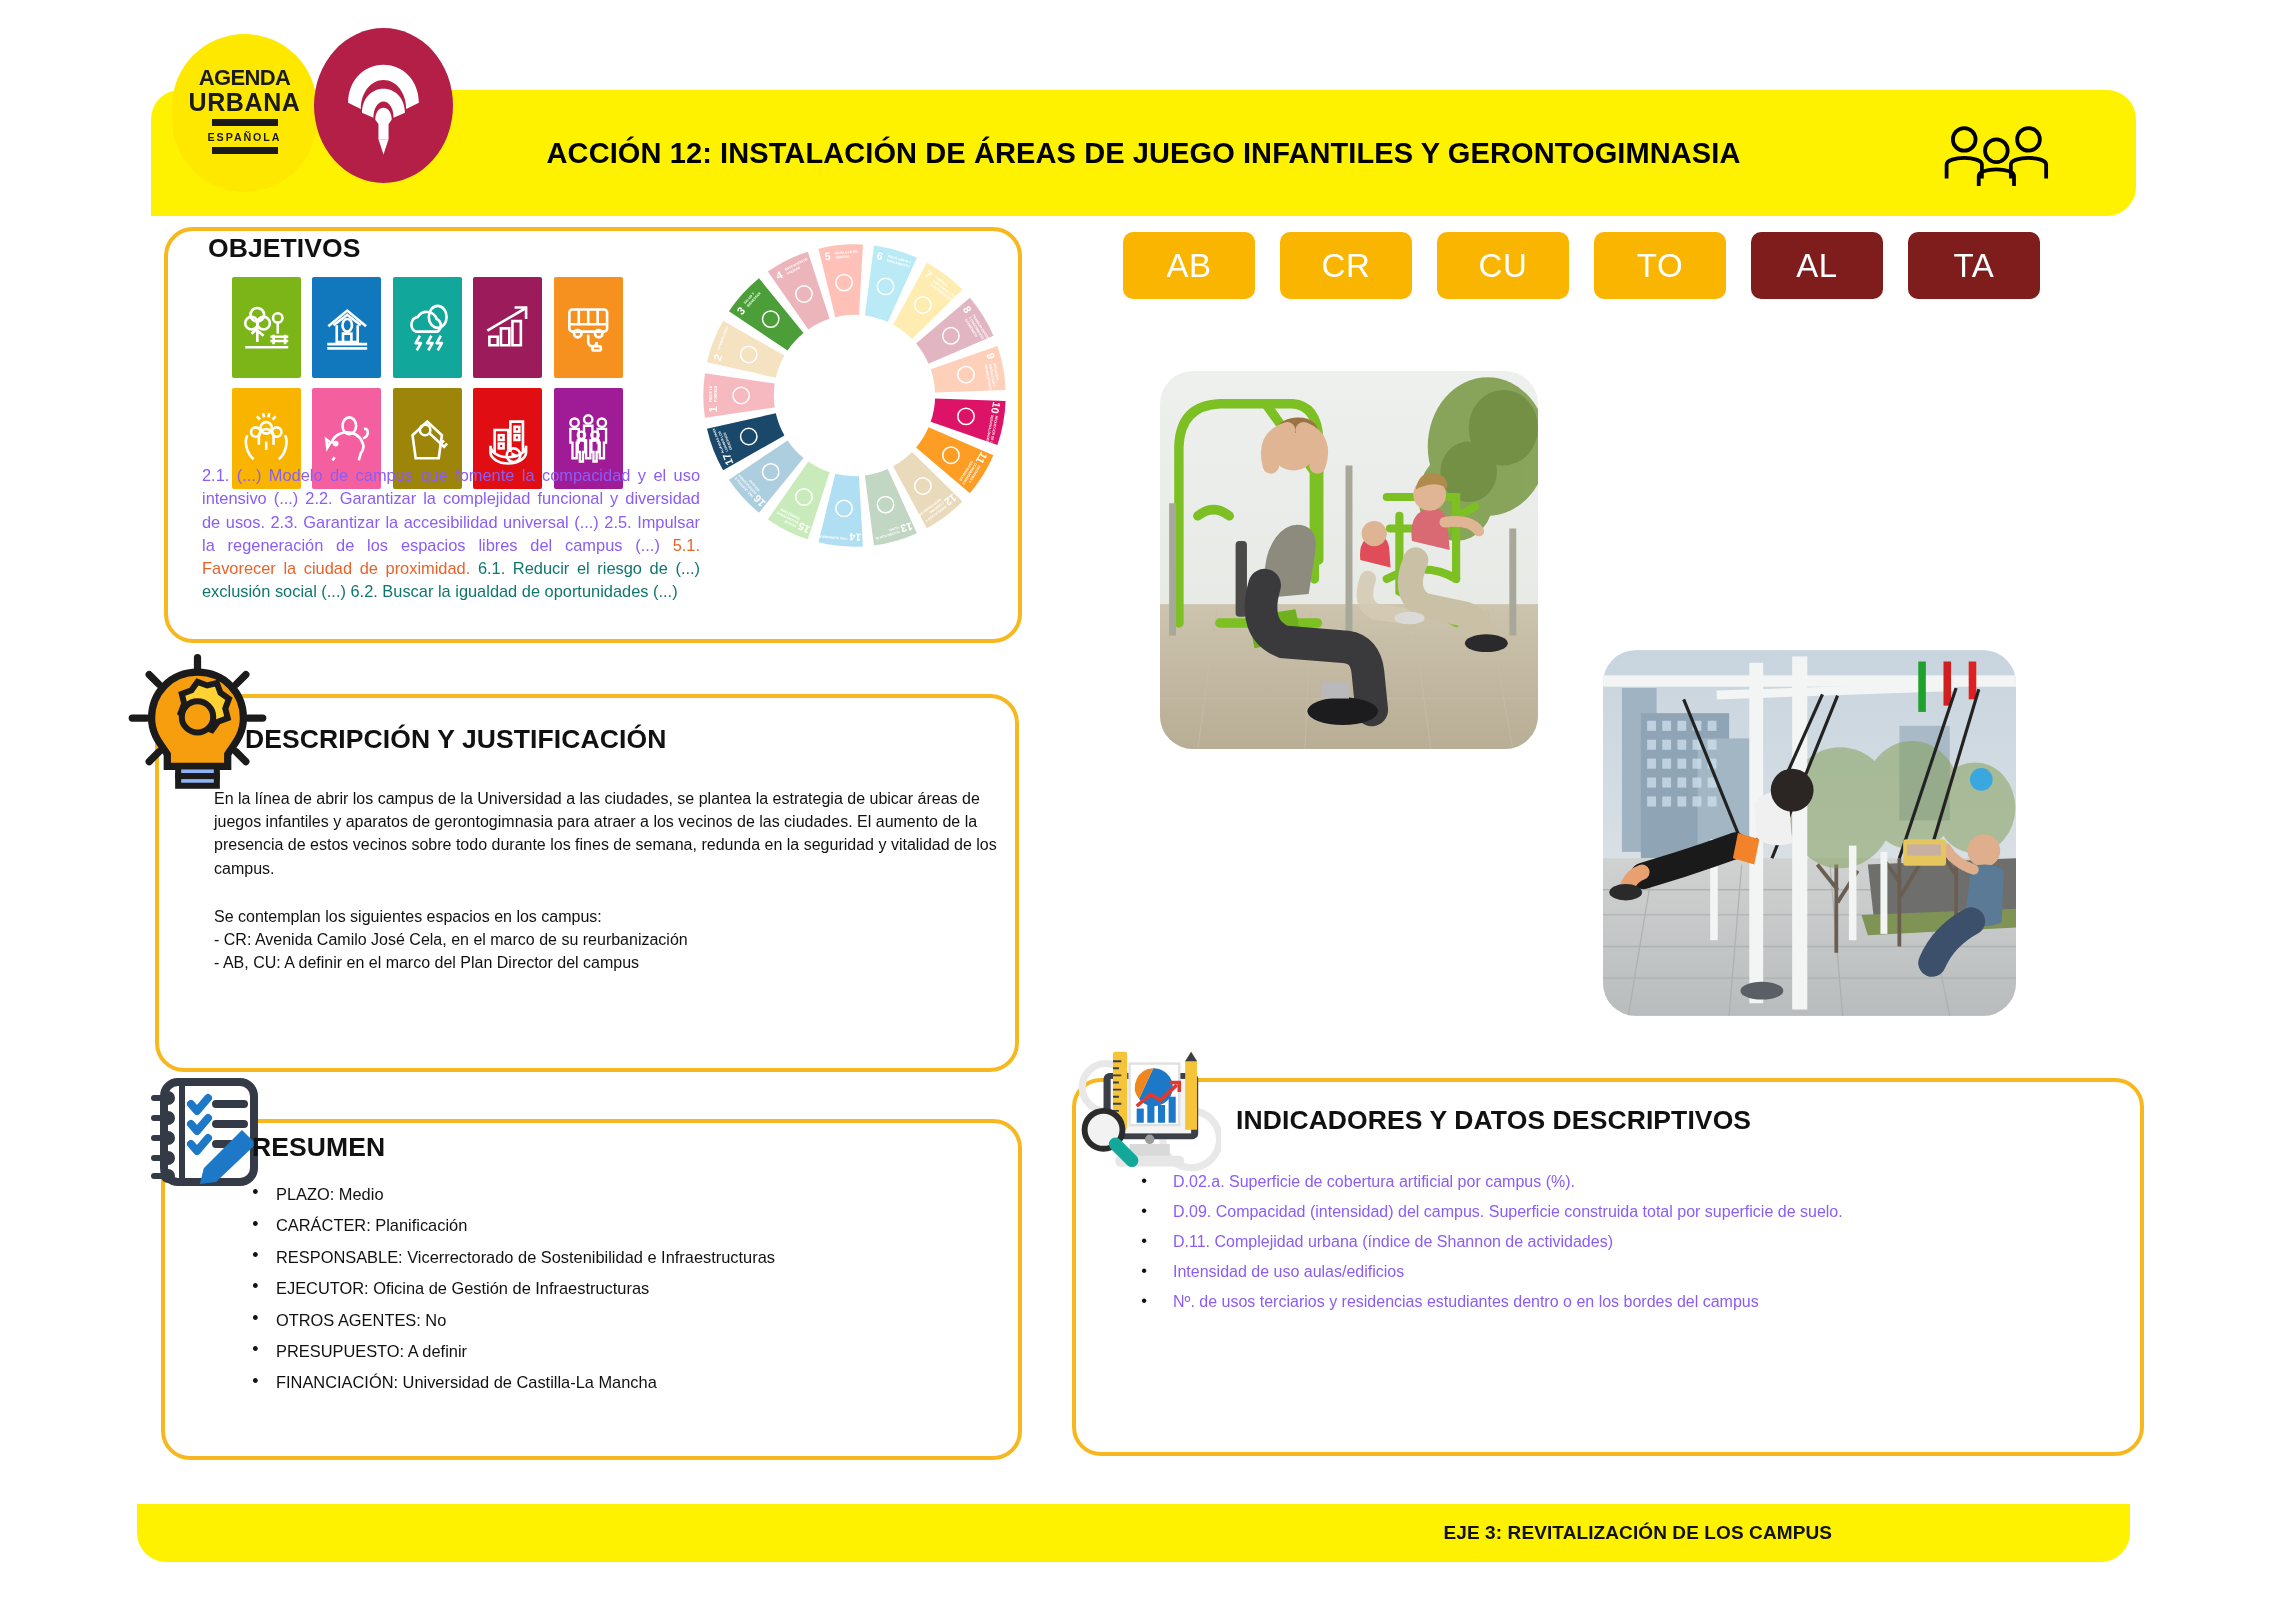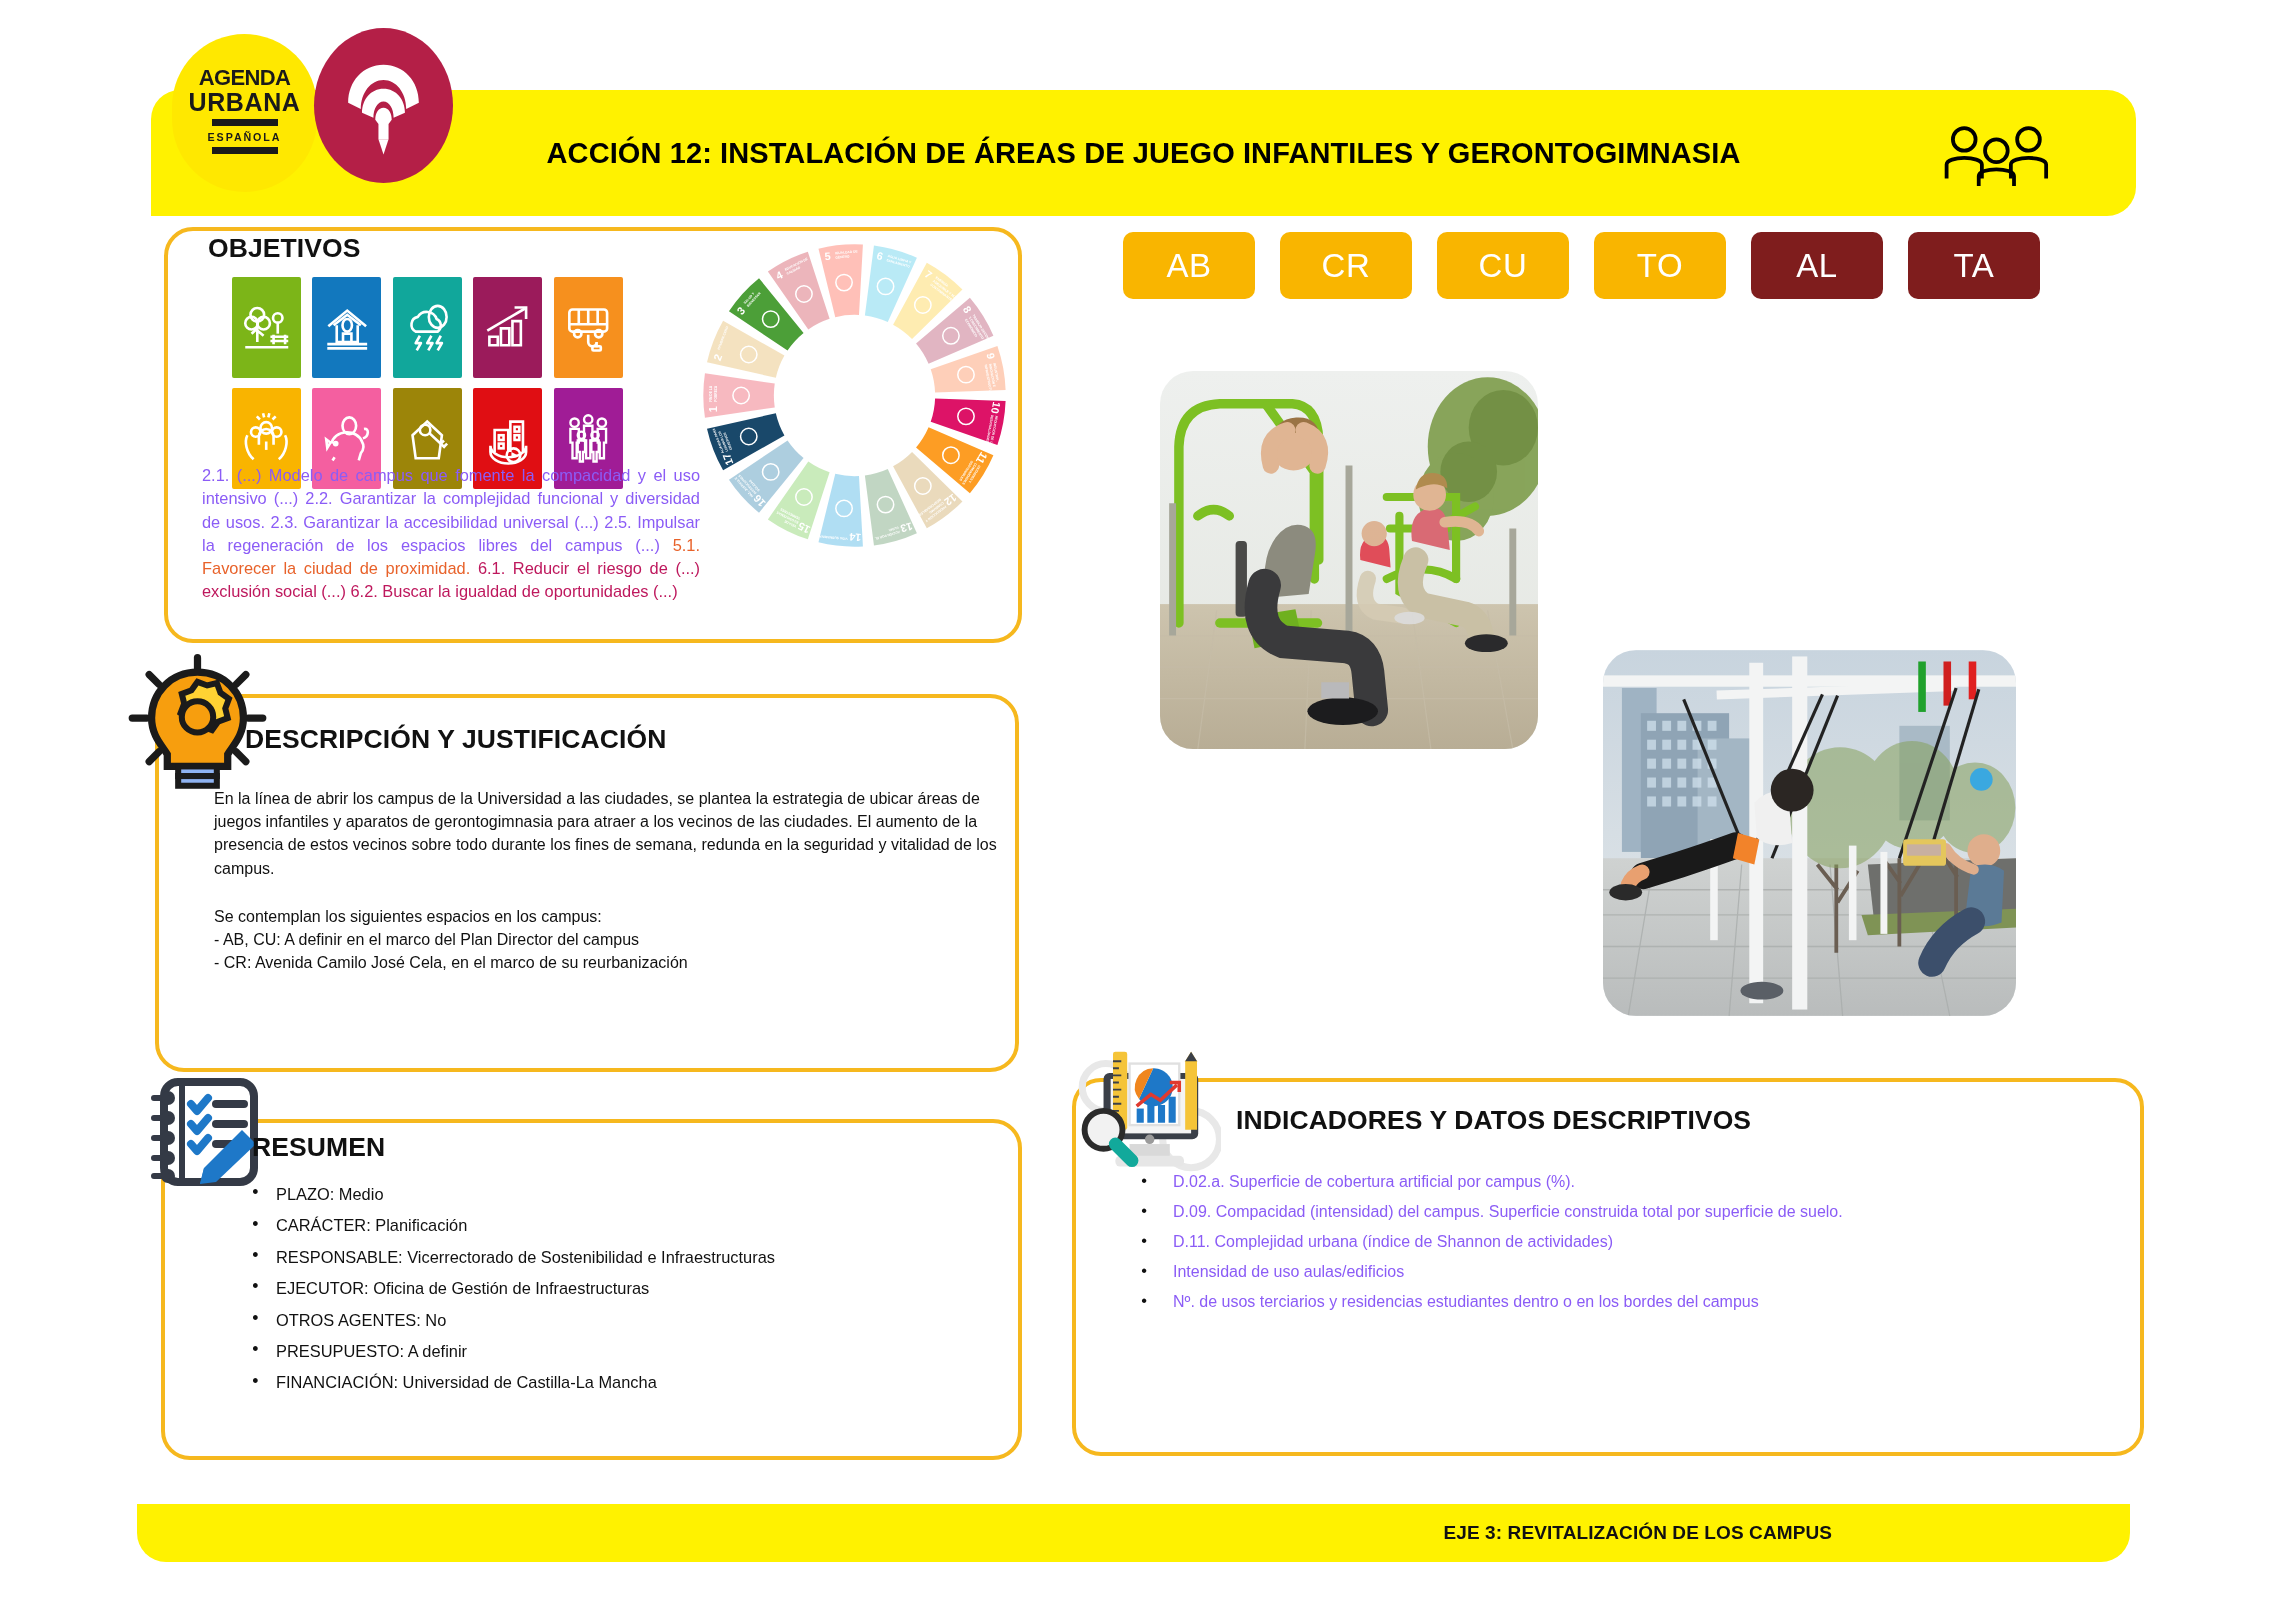--- a/index.html
+++ b/index.html
@@ -54,21 +54,21 @@
   #icon-grid{ position:absolute; left:232px; top:277px; width:404px; }
   .icon-row{ display:flex; gap:11.4px; margin-bottom:10px; }
   .obj-icon{ width:69px; height:101px; border-radius:1.9px; position:relative; }
   .obj-icon svg{ position:absolute; left:12%; top:12%; width:76%; height:76%; }
   #objetivos-text{
     position:absolute; left:202px; top:464px; width:498px;
     font-size:16.4px; line-height:1.42; text-align:justify;
   }
   .ot-blue{ color:#8b5cf6;margin-top:20px; }
   .ot-orange{ color:#E8622A; }
-  .ot-yellow{ color:#be185d; }
+  .ot-yellow{ color:#0f766e; }
 
   #sdg-wheel{ position:absolute; left:697px; top:238px; width:315px; height:315px; }
 
   
   #campus-tags{ position:absolute; left:1123px; top:232px; display:flex; gap:25px;justify-content:center; }
   .campus-tag{
     width:132px; height:67px; border-radius:10px;
     display:flex; align-items:center; justify-content:center;
     font-size:33px; color:#ffffff; letter-spacing:0.6px;
   }
@@ -643,22 +643,22 @@
   <rect x="44" y="106" width="32" height="8" fill="#8FB3F2" stroke="#1b1b1b" stroke-width="5"></rect>
   <path d="M60 28 l8 3 8 -2 3 8 7 5 -3 8 2 8 -8 3 -5 7 -8 -3 -8 2 -3 -8 -7 -5 3 -8 -2 -8 8 -3 5 -7 Z" fill="#FFD233" stroke="#1b1b1b" stroke-width="5"></path>
   <circle cx="60" cy="57" r="13" fill="#F79E0E" stroke="#1b1b1b" stroke-width="5"></circle>
 </svg>
 <div class="card-title" id="descripcion-title">DESCRIPCIÓN Y JUSTIFICACIÓN</div>
 <div id="descripcion-body">
   <p>En la línea de abrir los campus de la Universidad a las ciudades, se plantea la estrategia de ubicar áreas de juegos infantiles y aparatos de gerontogimnasia para atraer a los vecinos de las ciudades. El aumento de la presencia de estos vecinos sobre todo durante los fines de semana, redunda en la seguridad y vitalidad de los campus.</p>
   <div class="gap"></div>
   <p>Se contemplan los siguientes espacios en los campus:</p>
   <div id="descripcion-bullets">
+      <p>- CR: Avenida Camilo José Cela, en el marco de su reurbanización</p>
       <p>- AB, CU: A definir en el marco del Plan Director del campus</p>
-      <p>- CR: Avenida Camilo José Cela, en el marco de su reurbanización</p>
     </div>
 </div>
 
 <div class="card" id="card-resumen"></div>
 <svg id="notepad-icon" viewBox="0 0 120 120">
   <rect x="18" y="10" width="90" height="100" rx="14" fill="#fff" stroke="#343a46" stroke-width="8"></rect>
   <path d="M36 12 V108" stroke="#343a46" stroke-width="6"></path>
   <g fill="#343a46">
     <circle cx="22" cy="26" r="7"></circle>
       <circle cx="22" cy="46" r="7"></circle>

